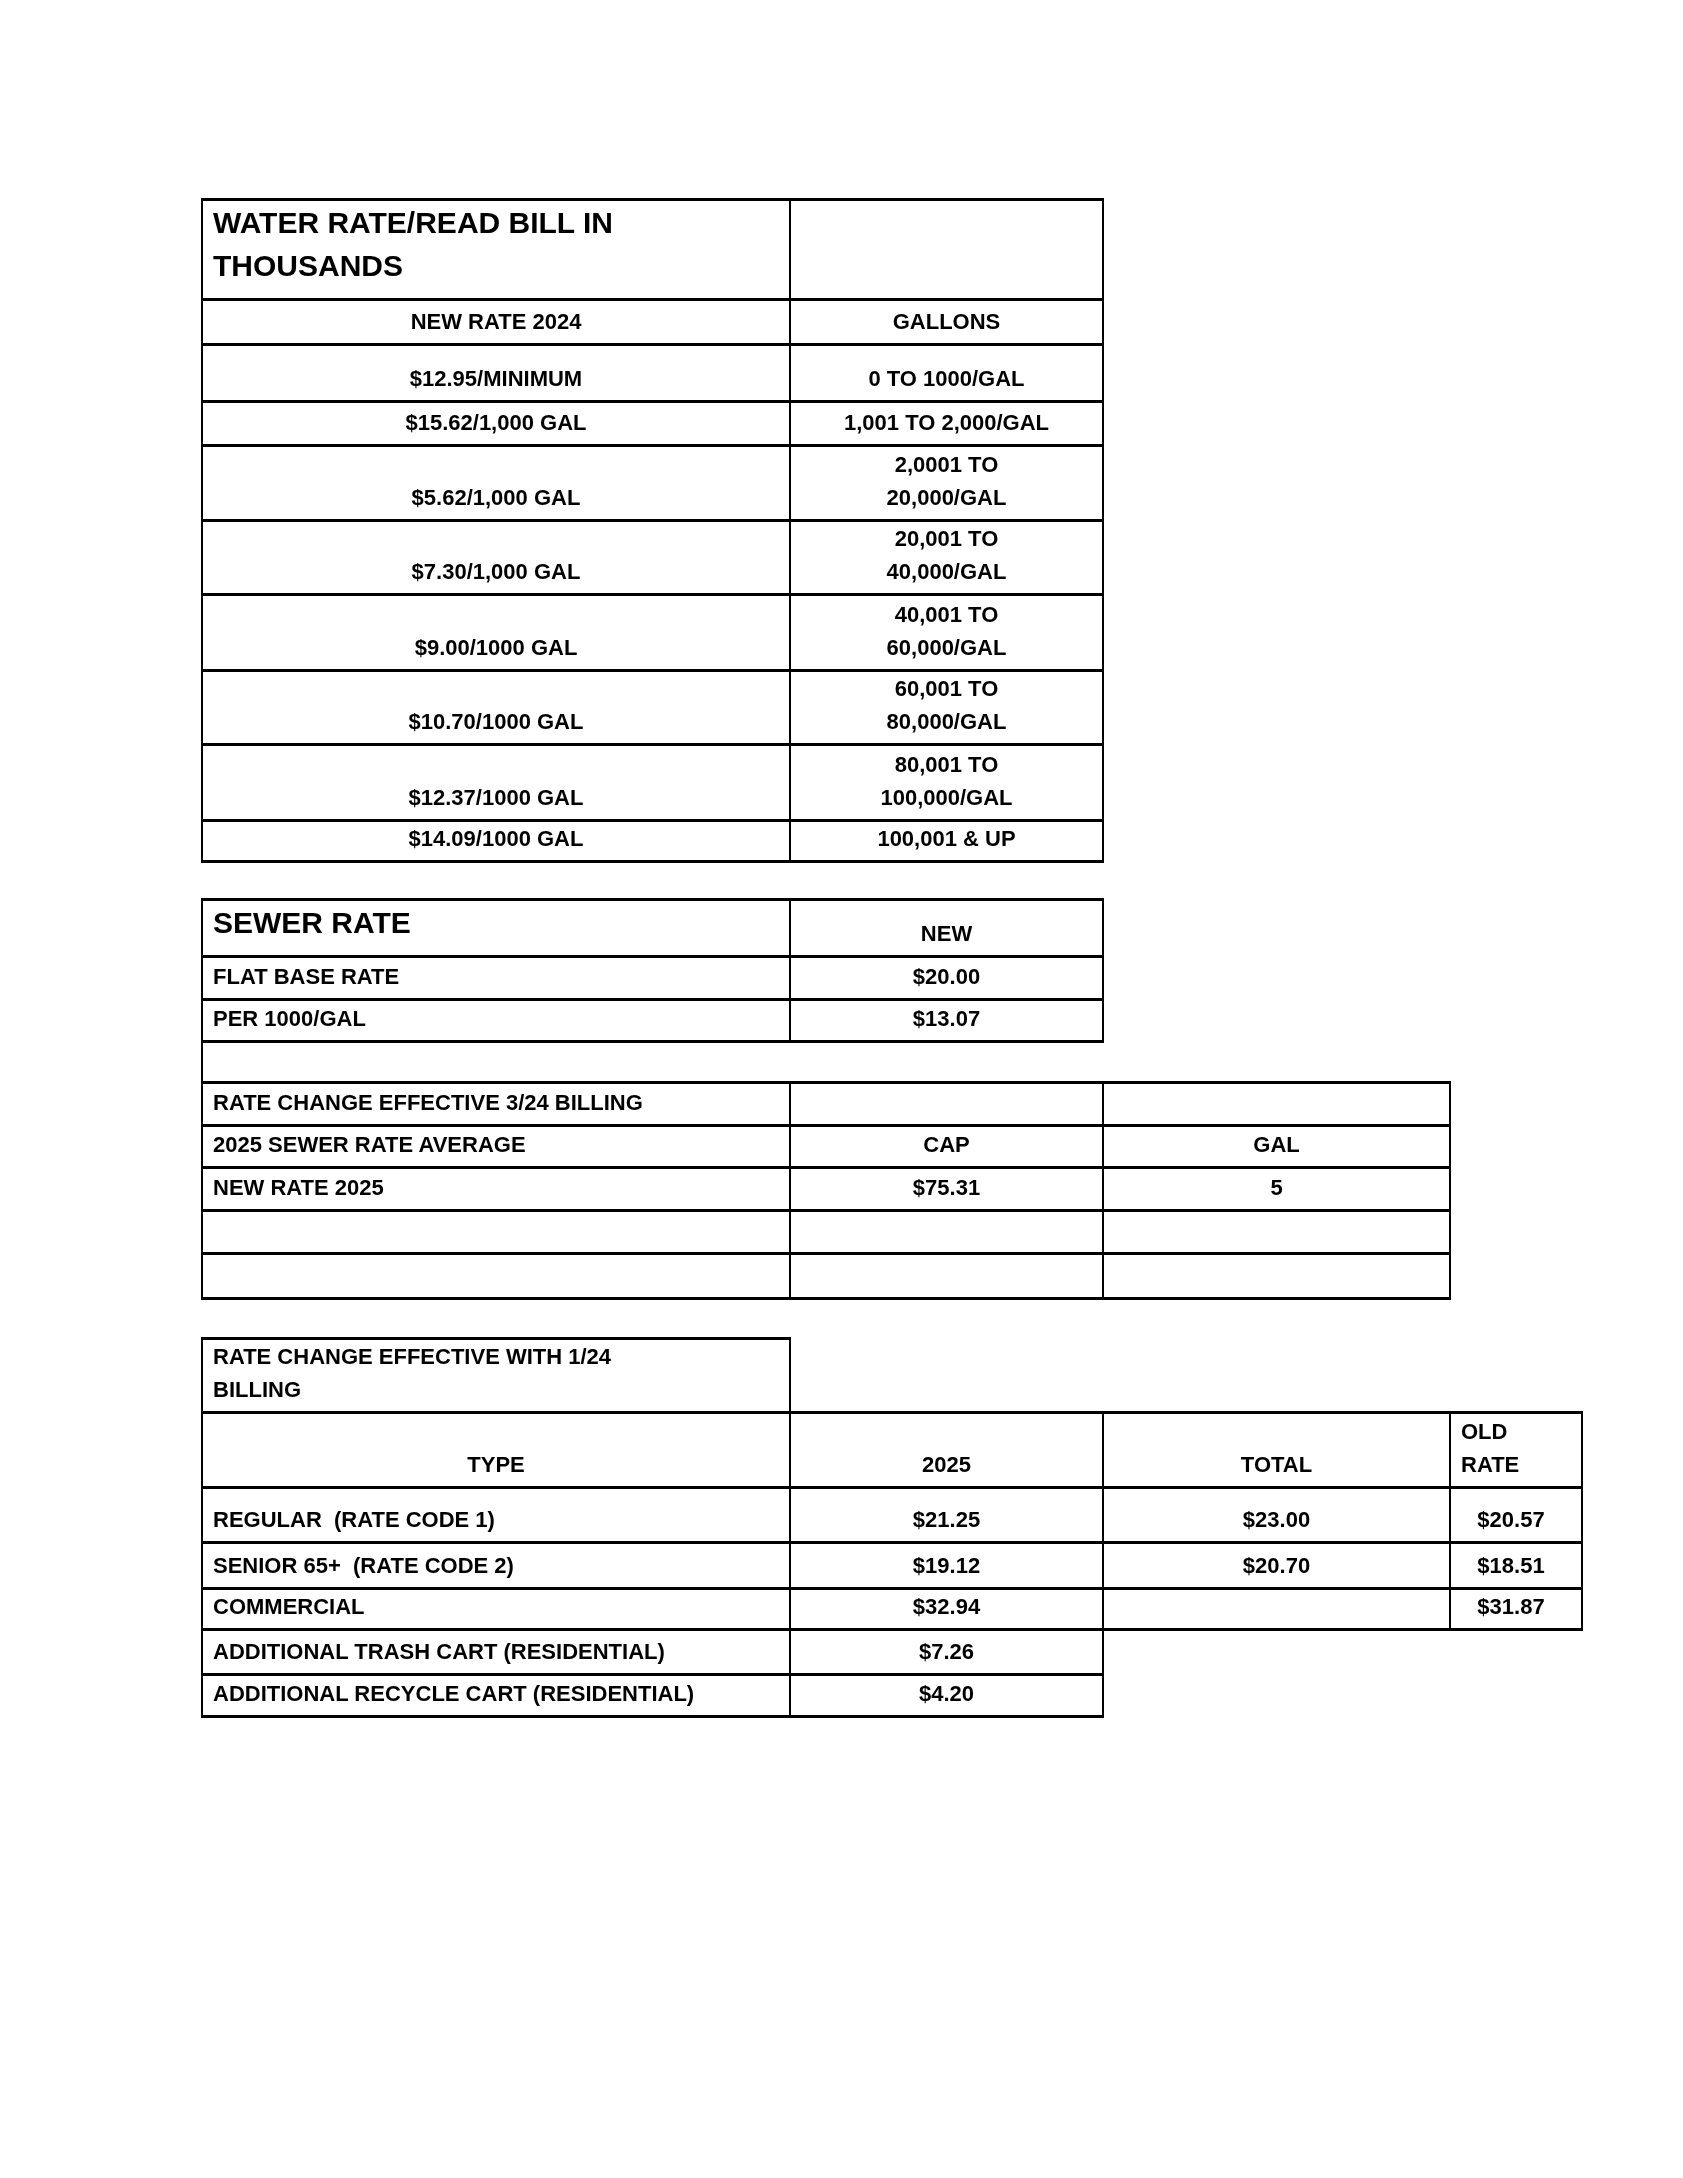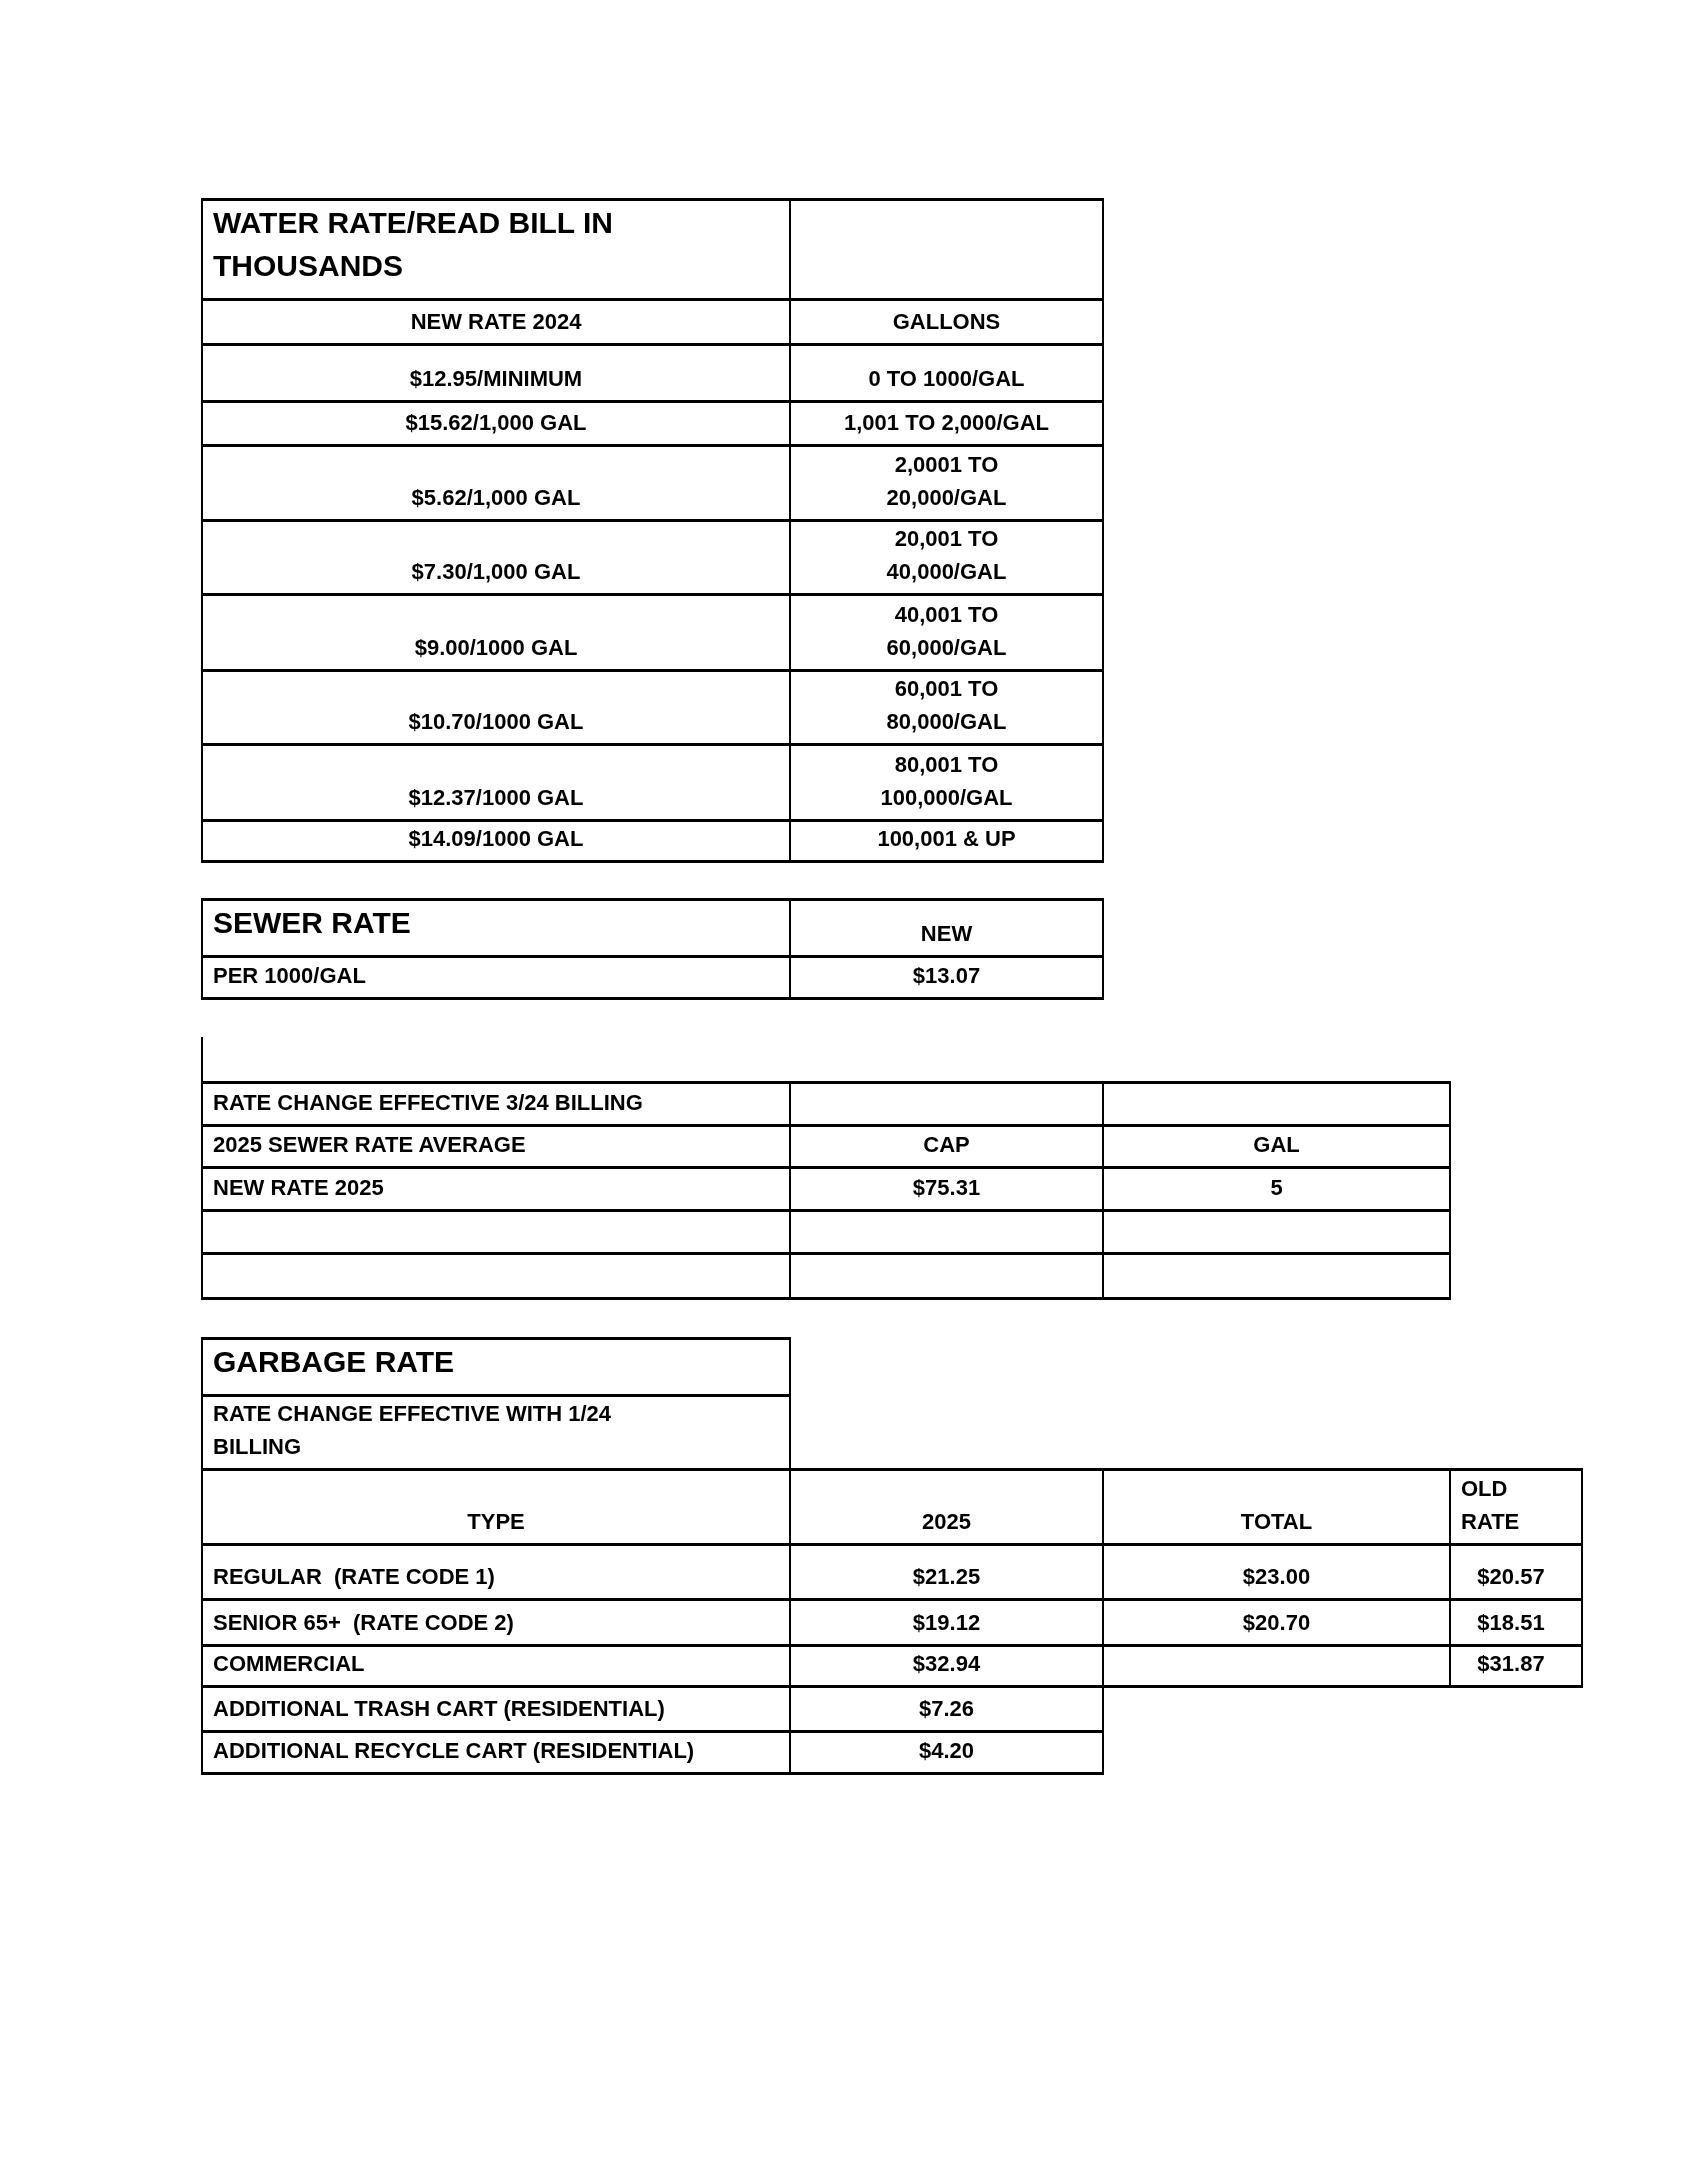--- a/index.html
+++ b/index.html
@@ -107,20 +107,24 @@
   <table class="tbl" style="left:201px; top:898px;">
     <colgroup>
         <col style="width:588px">
         <col style="width:313px">
       </colgroup>
     <tbody>
       <tr style="height:54px">
         <td class="title">SEWER RATE</td>
         <td class="center">NEW</td>
       </tr>
+      <tr style="height:43px">
+        <td>FLAT BASE RATE</td>
+        <td class="center">$20.00</td>
+      </tr>
       <tr style="height:42px">
         <td>PER 1000/GAL</td>
         <td class="center">$13.07</td>
       </tr>
     </tbody>
   </table>
 
   <div class="vline" style="left:201px; top:1037px; height:45px;"></div>
 
   <table class="tbl" style="left:201px; top:1081px;">
@@ -159,24 +163,20 @@
   </table>
 
   <table class="tbl" style="left:201px; top:1337px;">
     <colgroup>
         <col style="width:588px">
         <col style="width:313px">
         <col style="width:347px">
         <col style="width:132px">
       </colgroup>
     <tbody>
-      <tr style="height:51px">
-        <td class="title">GARBAGE RATE</td>
-        <td class="ghost" colspan="3"></td>
-      </tr>
       <tr style="height:74px">
         <td>RATE CHANGE EFFECTIVE WITH 1/24
 BILLING</td>
         <td class="ghost" colspan="3"></td>
       </tr>
       <tr style="height:75px">
         <td class="center">TYPE</td>
         <td class="center">2025</td>
         <td class="center">TOTAL</td>
         <td>OLD

